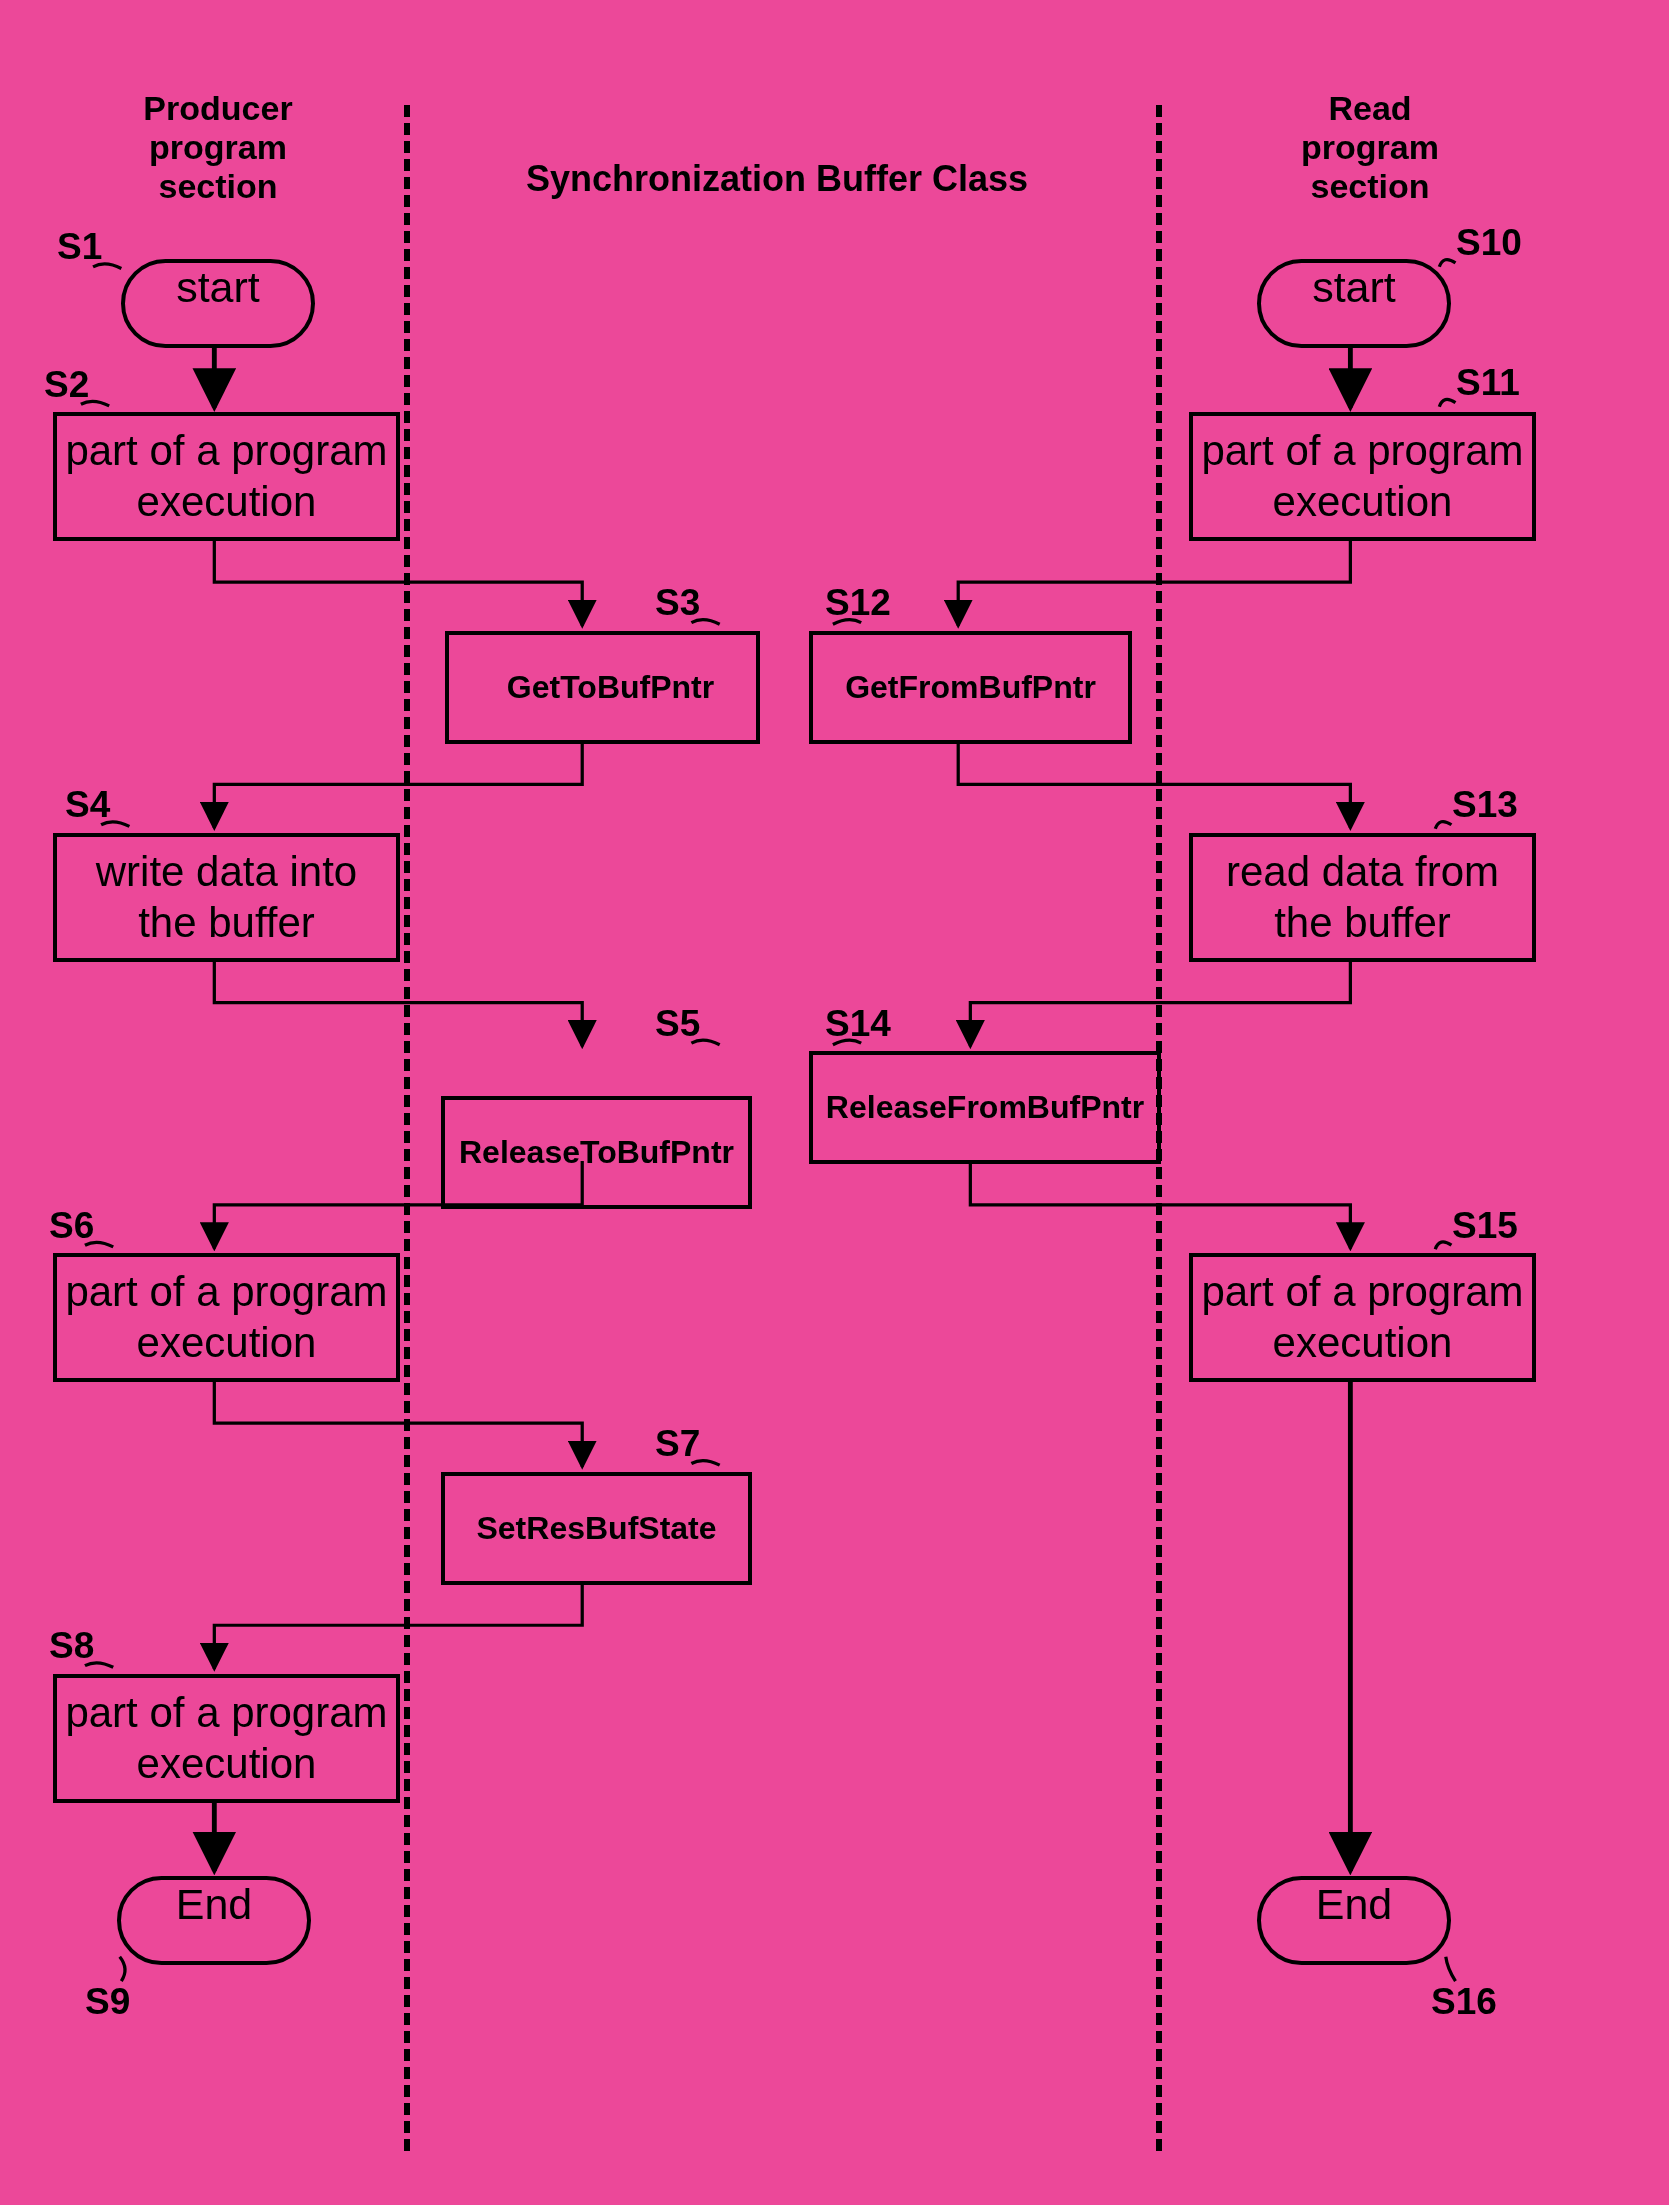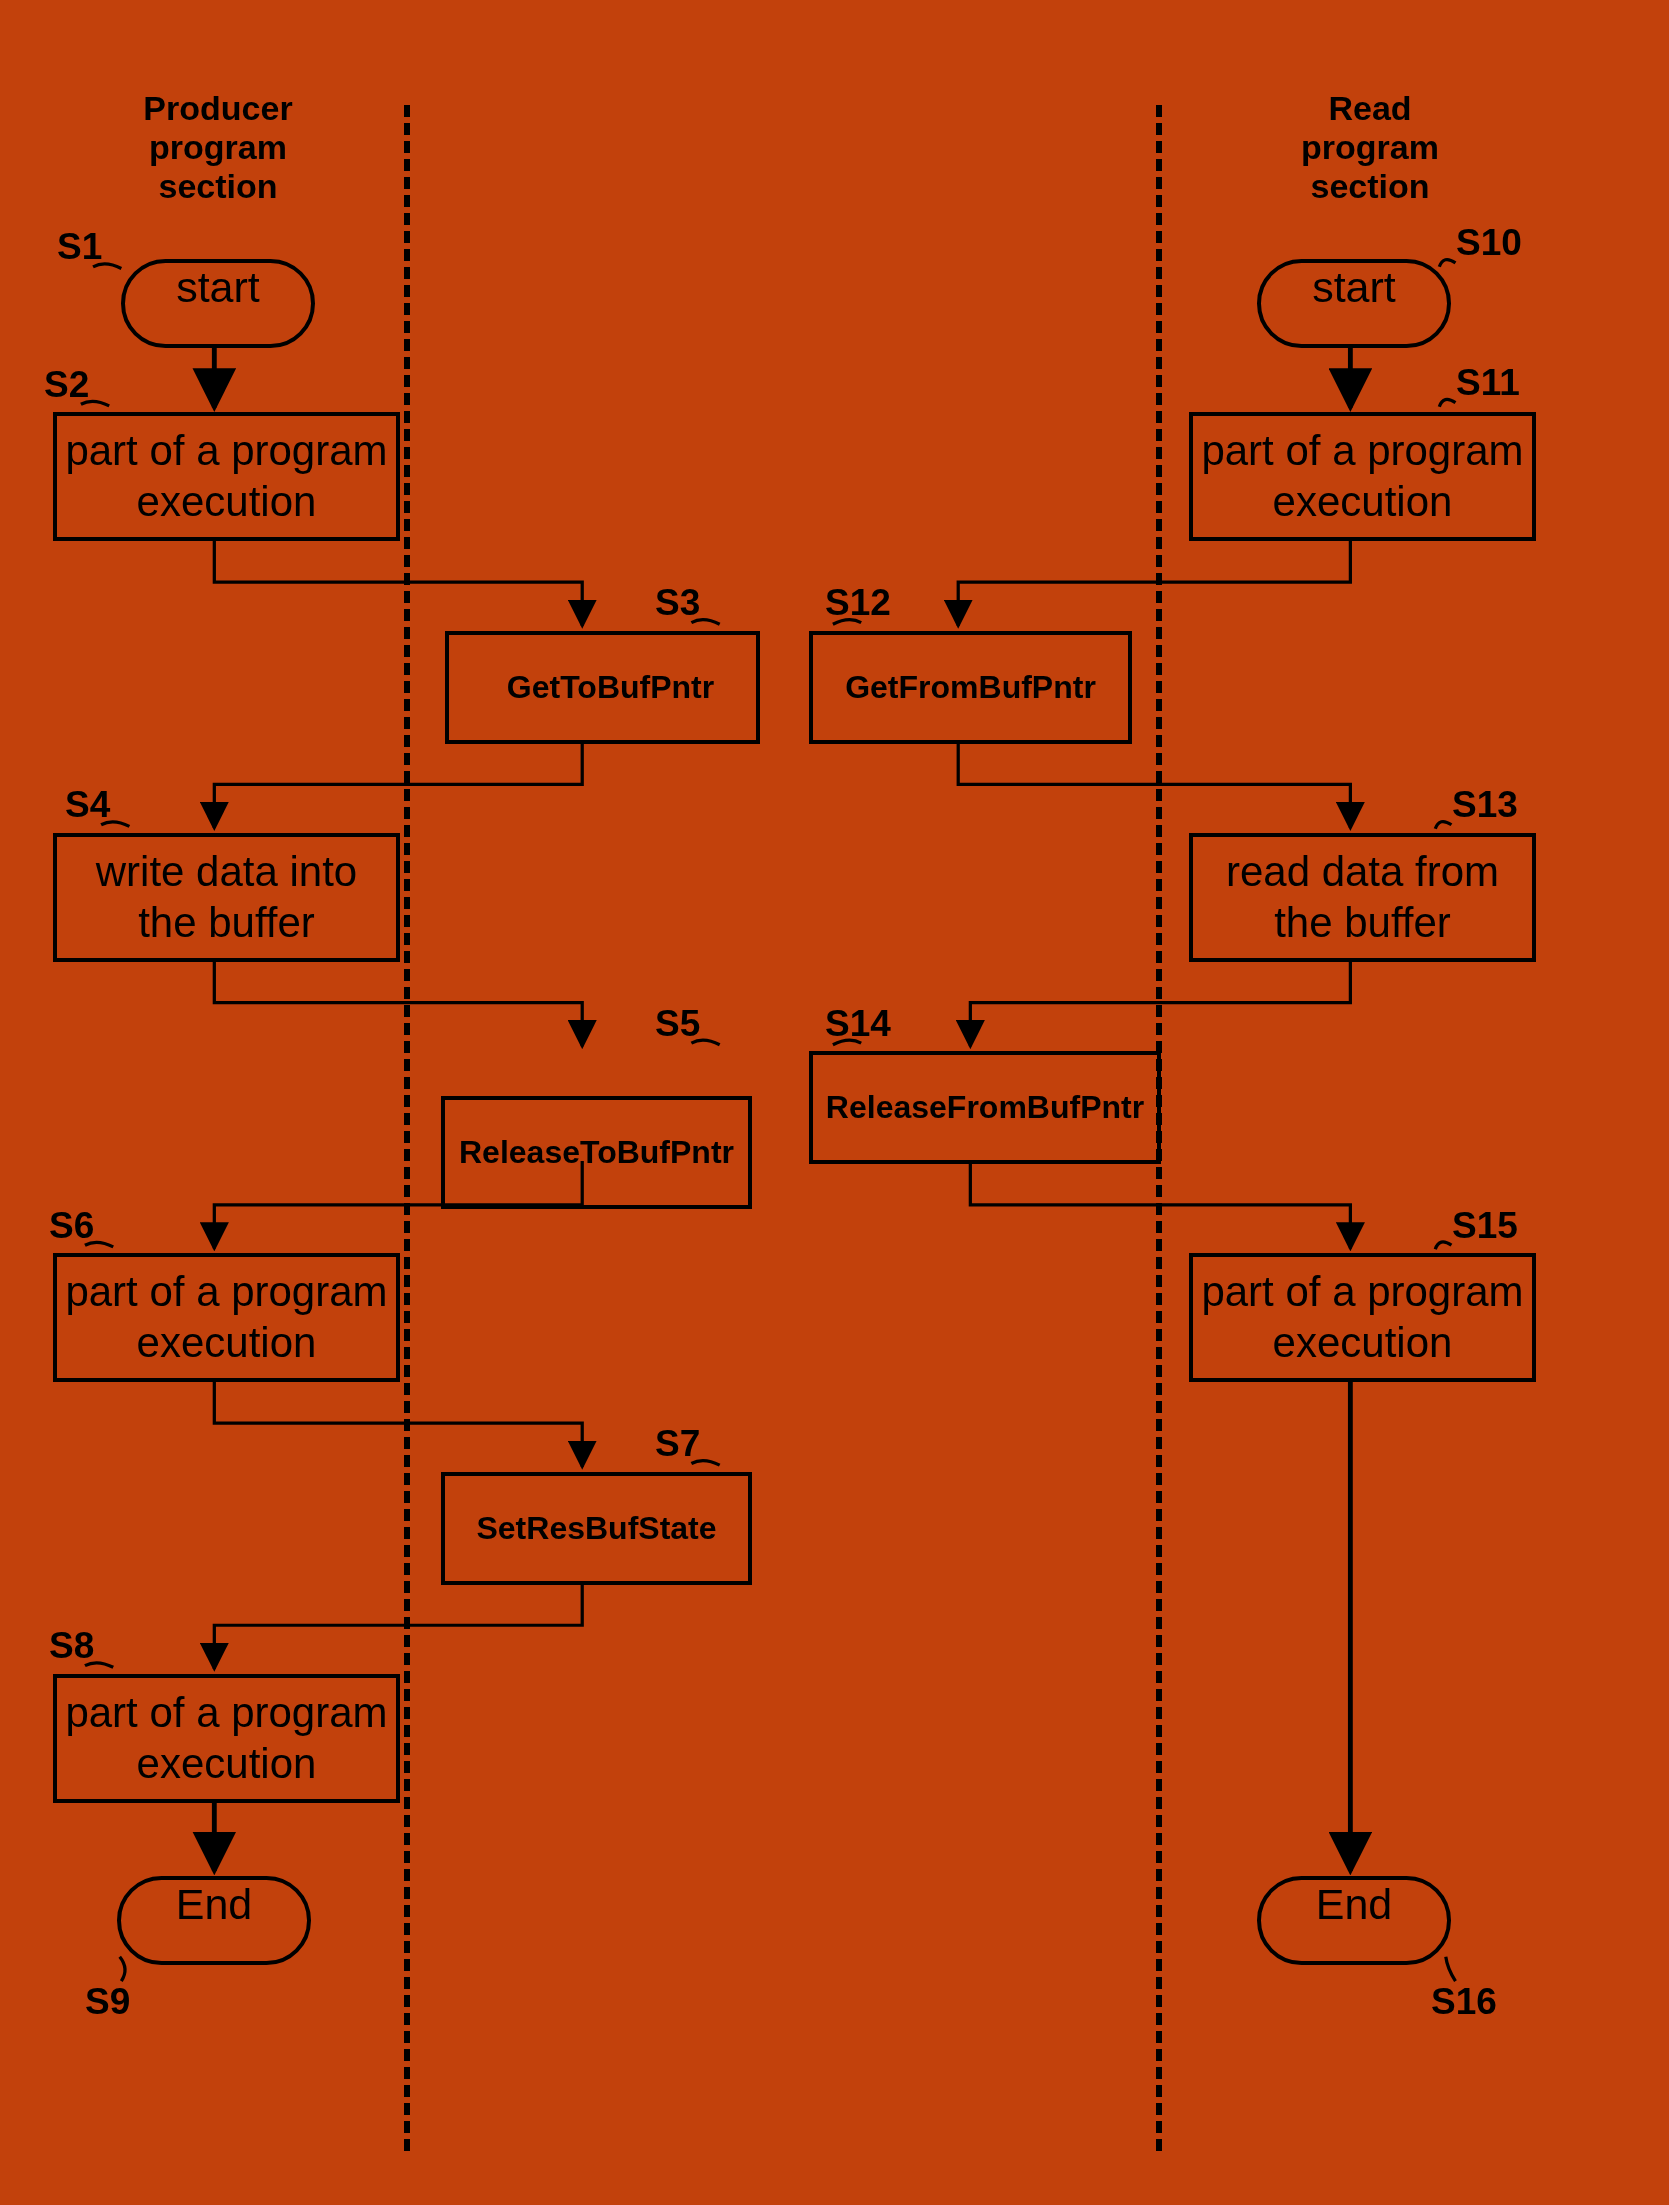--- a/index.html
+++ b/index.html
@@ -5,21 +5,21 @@
   body {
     margin: 0;
     padding: 0;
     background: #ffffff;
     font-family: Arial, Helvetica, sans-serif;
   }
   .canvas {
     position: relative;
     width: 1669px;
     height: 2205px;
-    background: #c2410c;
+    background: #ec4899;
   }
   .col-header {
     position: absolute;
     font-weight: 700;
     font-size: 34px;
     text-align: center;
     line-height: 1.15;
   }
   .label {
     position: absolute;
@@ -69,20 +69,21 @@
 <body>
 
 <div class="canvas">
 
   <div class="dashed" style="left:404px; top:105px; height:2046px;"></div>
   <div class="dashed" style="left:1156px; top:105px; height:2046px;"></div>
 
   <div class="col-header" style="left:105px; top:89px; width:226px;"><span style="white-space:pre-line;">Producer
 program
 section</span></div>
+  <div class="col-header" style="left:518px; top:158px; width:518px; font-size:36px;"><span>Synchronization Buffer Class</span></div>
   <div class="col-header" style="left:1257px; top:89px; width:226px;"><span style="white-space:pre-line;">Read
 program
 section</span></div>
 
   <div class="label" style="left:57px; top:226px;"><span>S1</span></div>
   <div class="terminator" style="left:121px; top:259px; width:186px; height:81px;">
       <span>start</span>
     </div>
 
   <div class="label" style="left:44px; top:364px;"><span>S2</span></div>

